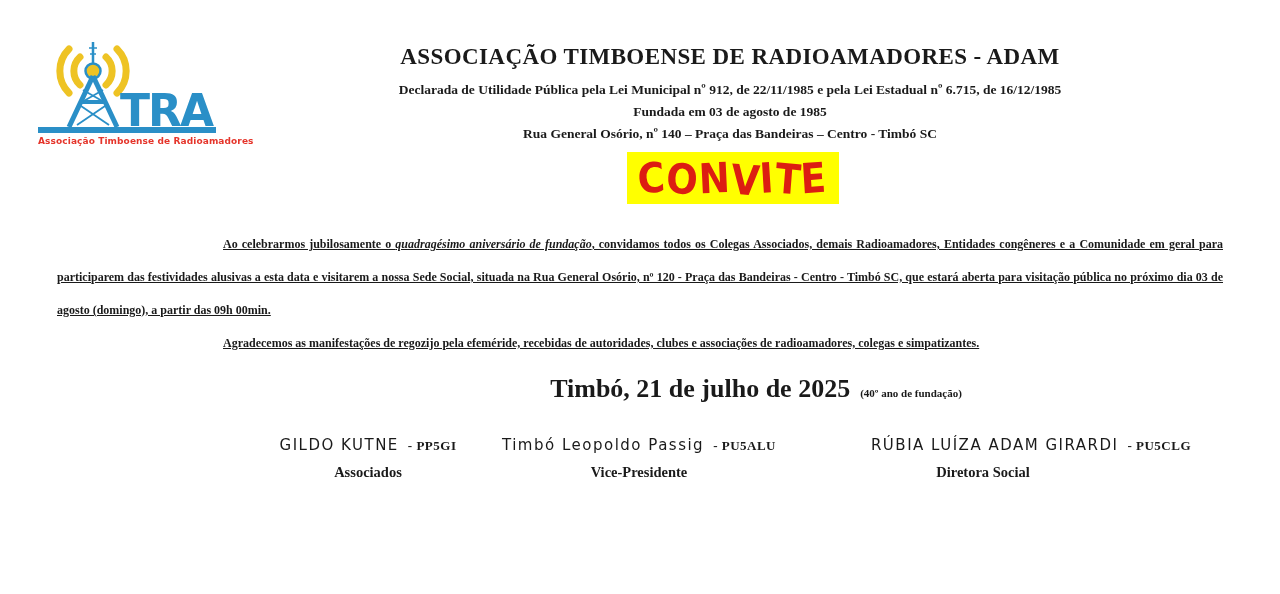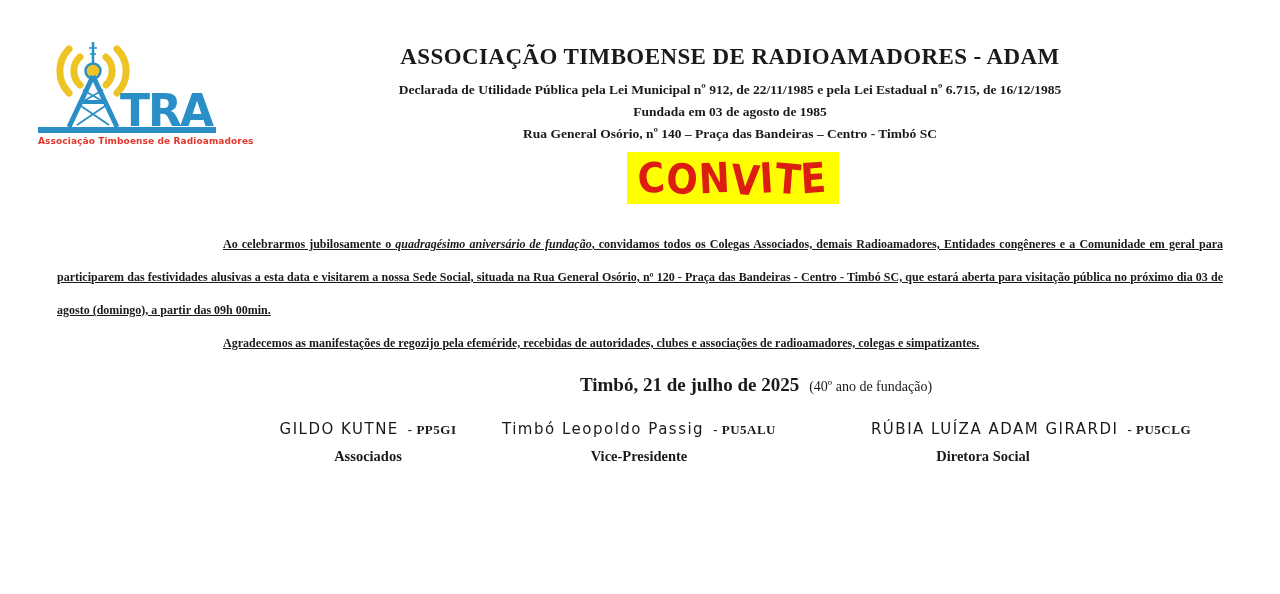--- a/index.html
+++ b/index.html
@@ -77,24 +77,24 @@
     text-decoration:underline;
   }
   .para i{font-weight:bold;}
 
   .dateline{
     margin-top:14px;
     text-align:center;
     transform:translateX(116px);
     white-space:nowrap;
   }
-  .date-main{font-size:19px;font-weight:bold;}
-  .date-note{font-size:14px;font-weight:normal;margin-left:6px;margin-top:16px;}
-
-  .signatures{position:relative;height:95px;margin-top:24px;}
+  .date-main{font-size:26px;font-weight:bold;}
+  .date-note{font-size:11px;font-weight:bold;margin-left:6px;margin-top:16px;}
+
+  .signatures{position:relative;height:95px;margin-top:32px;}
   .sig{
     position:absolute;top:0;
     transform:translateX(-50%);
     text-align:center;
     white-space:nowrap;
   }
   .sig-1{left:368px;}
   .sig-2{left:639px;}
   .sig-3{left:1031px;}
   .sig-name{

